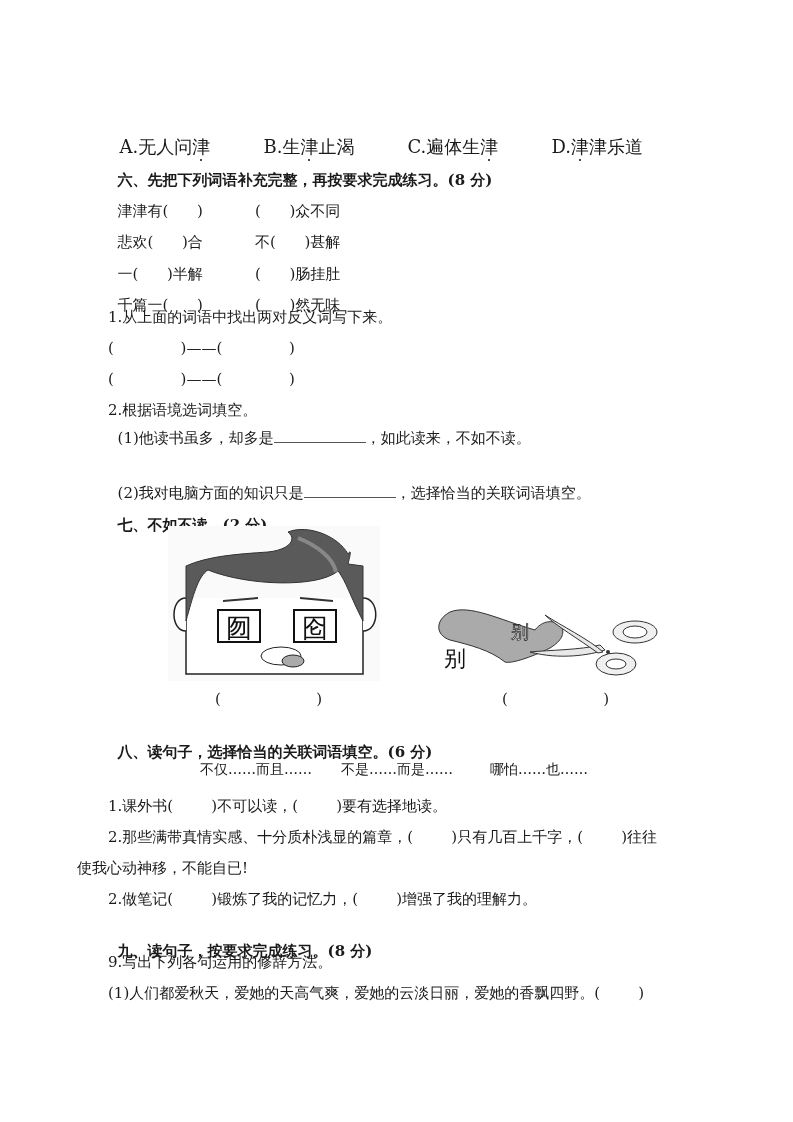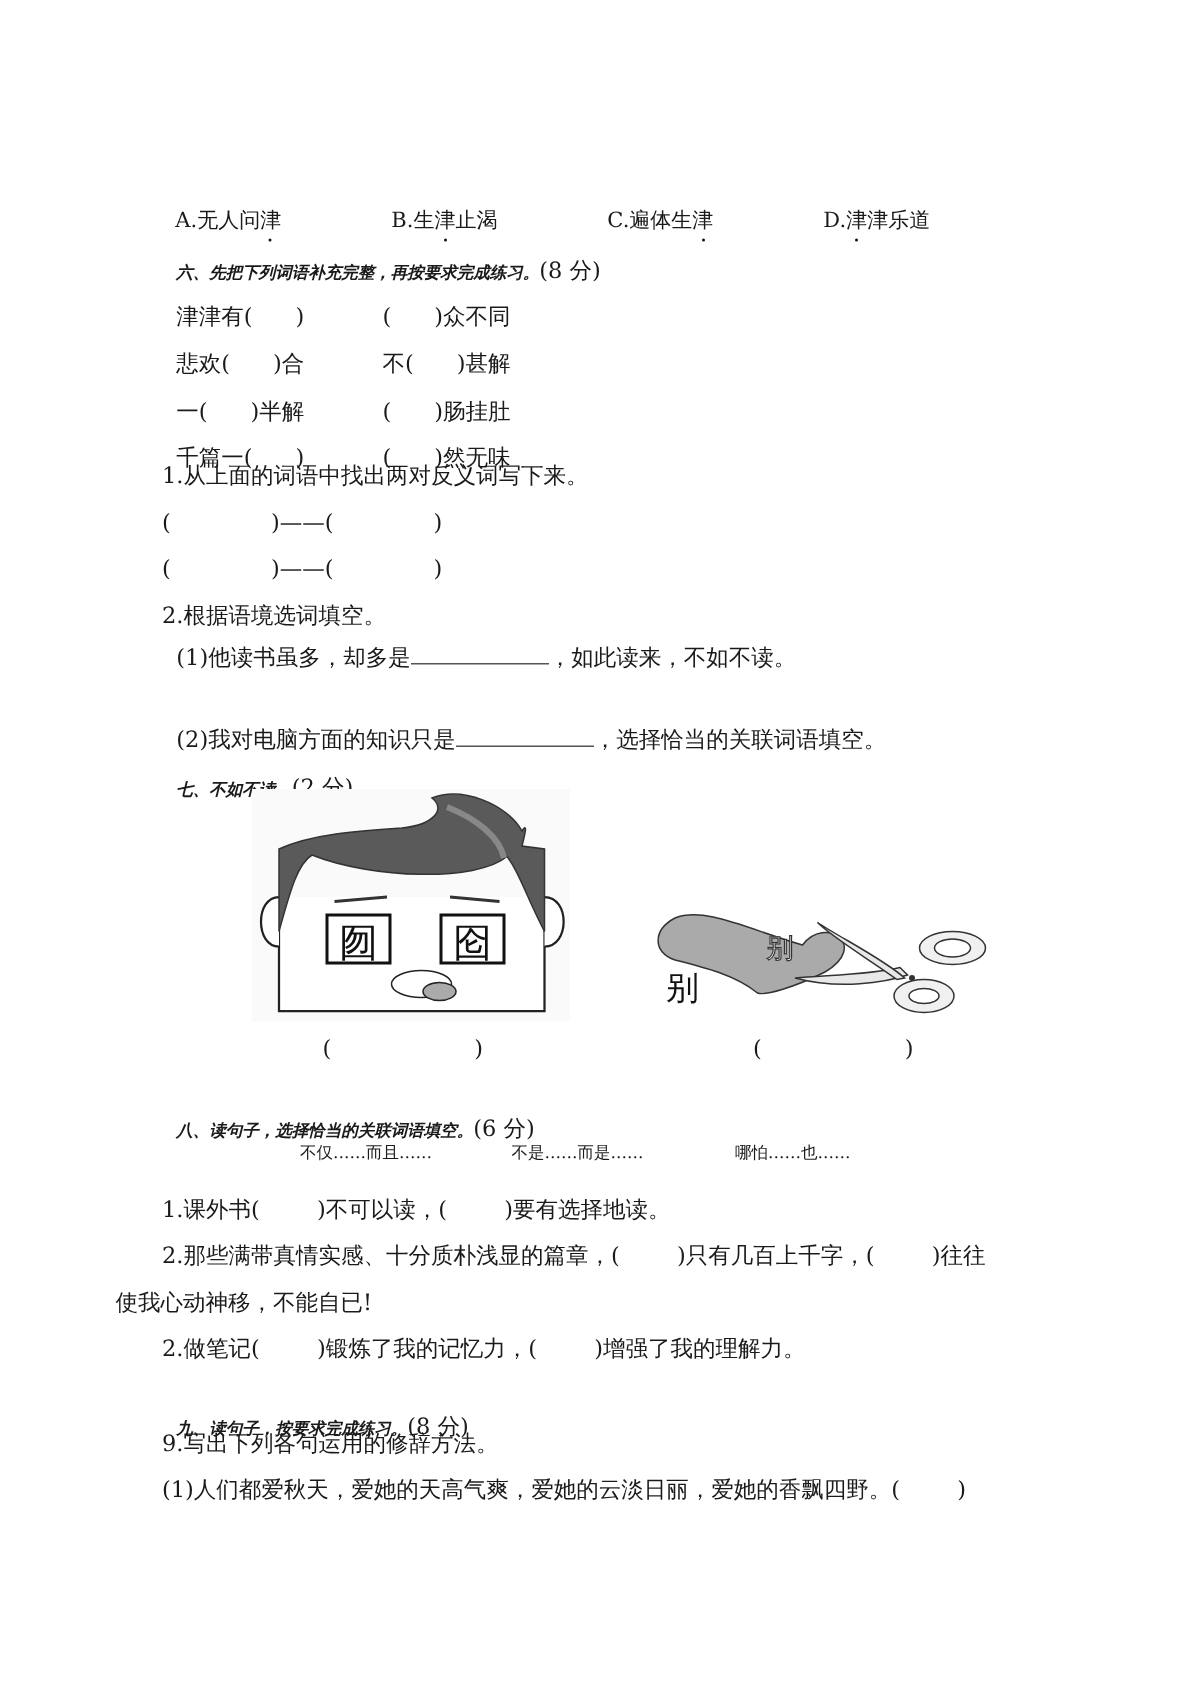--- a/index.html
+++ b/index.html
@@ -1,27 +1,27 @@
 <!DOCTYPE html>
 <html><head>
 <meta charset="utf-8">
 <style>
   html, body { margin:0; padding:0; background:#ffffff; }
   body { width:793px; height:1122px; position:relative; overflow:hidden;
          font-family:"DejaVu Serif","Liberation Serif",serif; color:#1a1a1a; }
   .line { position:absolute; left:108px; font-size:15px; line-height:20px; white-space:pre; }
-  .bold { font-family:"DejaVu Sans","Liberation Sans",sans-serif; font-weight:bold; font-size:11px;font-style:italic; }
-  .score { font-family:"DejaVu Serif","Liberation Serif",serif; font-weight:normal; }
-  .opt { position:absolute; top:117px; font-size:14px; line-height:20px; white-space:pre; }
+  .bold { font-family:"DejaVu Sans","Liberation Sans",sans-serif; font-weight:bold; font-size:15px; }
+  .score { font-family:"DejaVu Serif","Liberation Serif",serif; font-weight:bold; }
+  .opt { position:absolute; top:117px; font-size:18px; line-height:20px; white-space:pre; }
   .dot { position:relative; display:inline-block; }
   .dot::after { content:""; position:absolute; left:50%; bottom:-4px; width:2px; height:2px;
                 background:#111; margin-left:-1px; border-radius:1px; }
   .col2 { position:absolute; left:255px; }
   .blank { display:inline-block; border-bottom:1px solid #555; width:92px; height:14px; vertical-align:baseline; }
-  .word-bank span { position:absolute; top:759px; font-size:11px; line-height:20px; white-space:pre; }
+  .word-bank span { position:absolute; top:759px; font-size:14px; line-height:20px; white-space:pre; }
   .pic { position:absolute; }
   .paren-ans { position:absolute; top:690px; font-size:15px; white-space:pre; }
 </style>
 </head>
 <body>
 
 <div class="opt" style="left:108px">
   <span>A.</span><span>无人问<span class="dot">津</span></span>
 </div>
 <div class="opt" style="left:252px">

